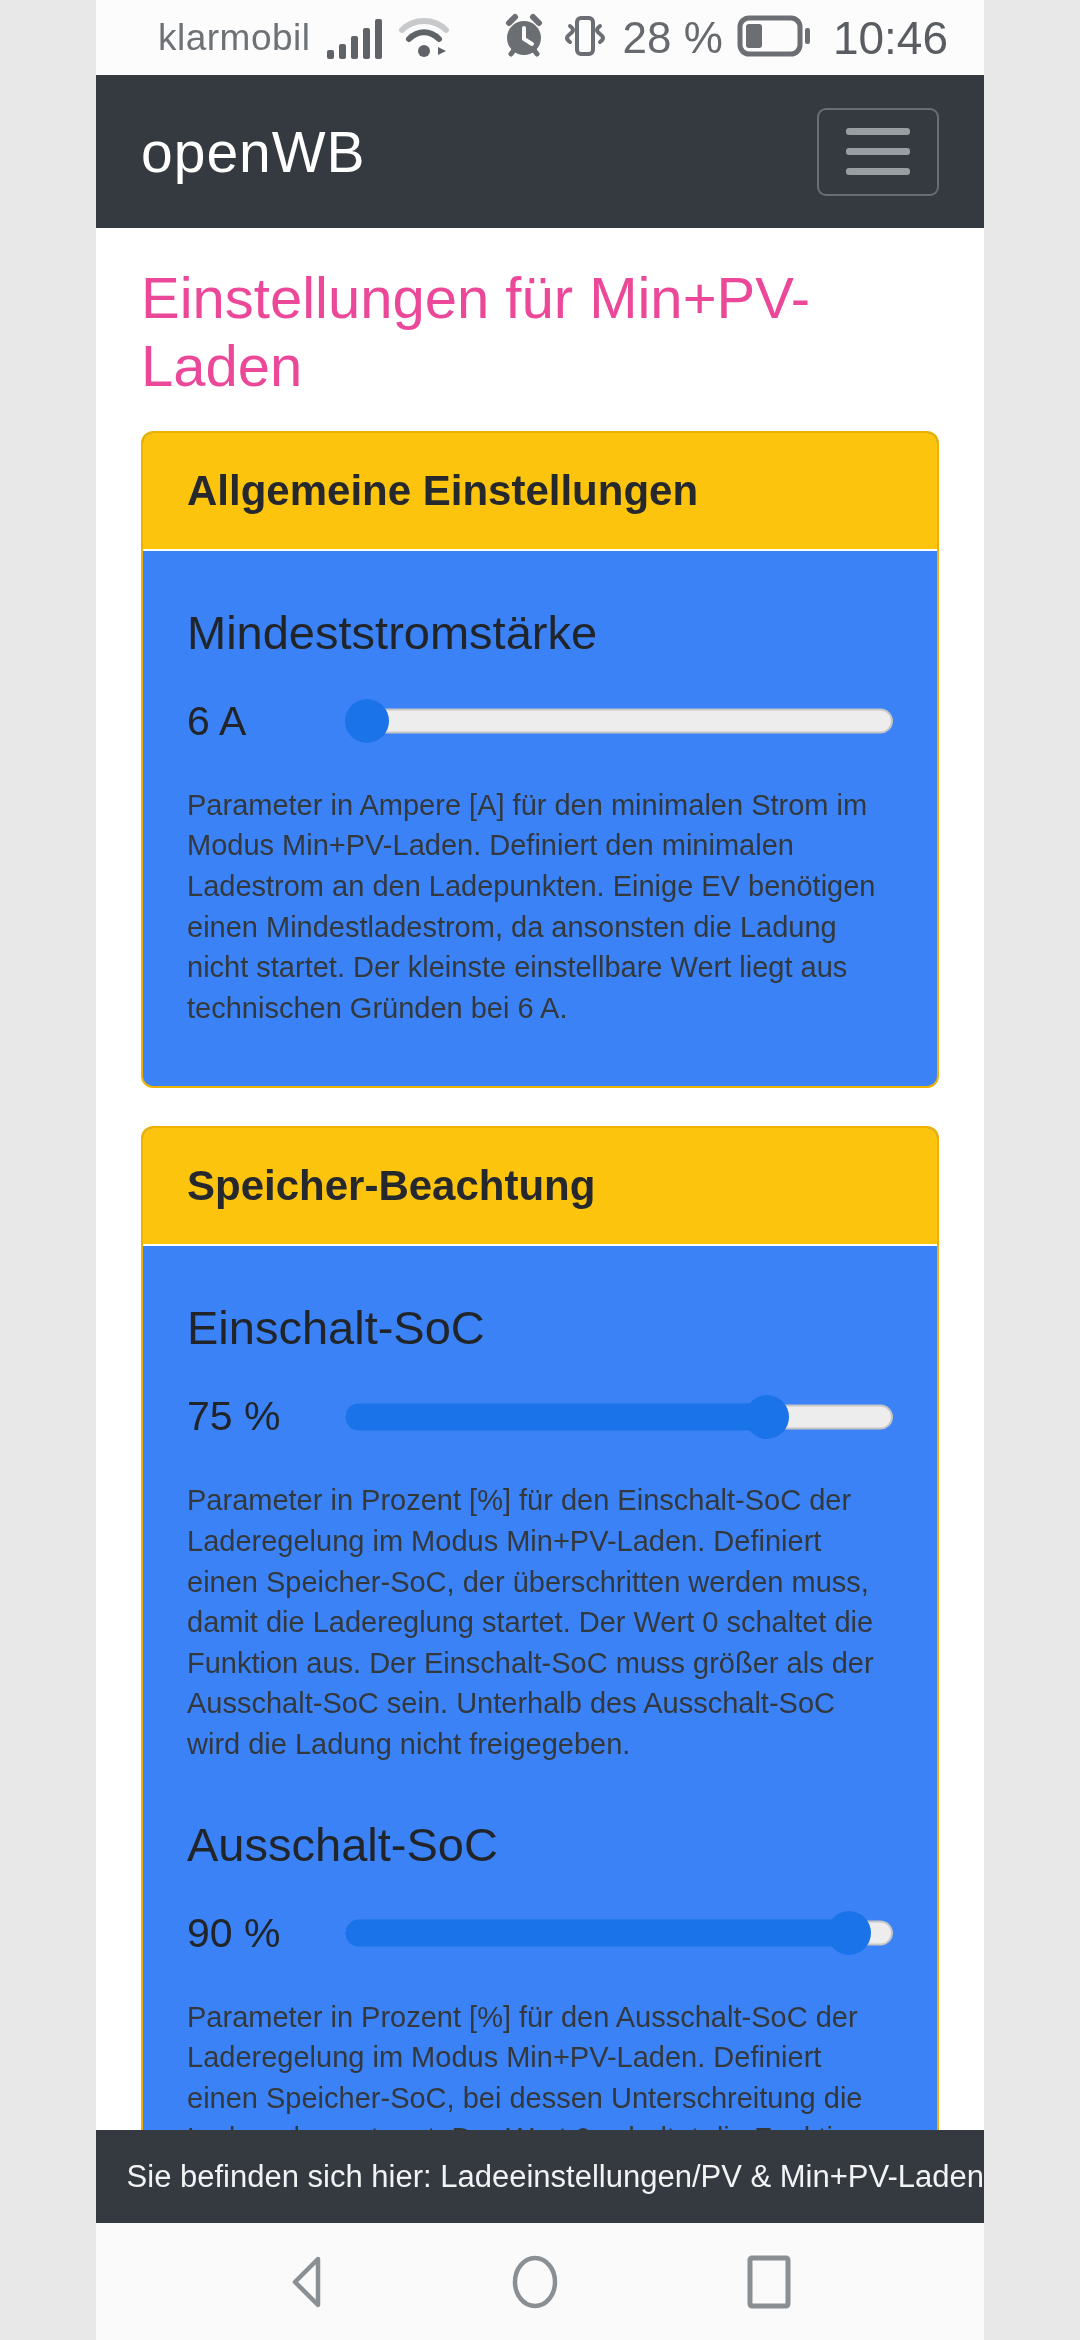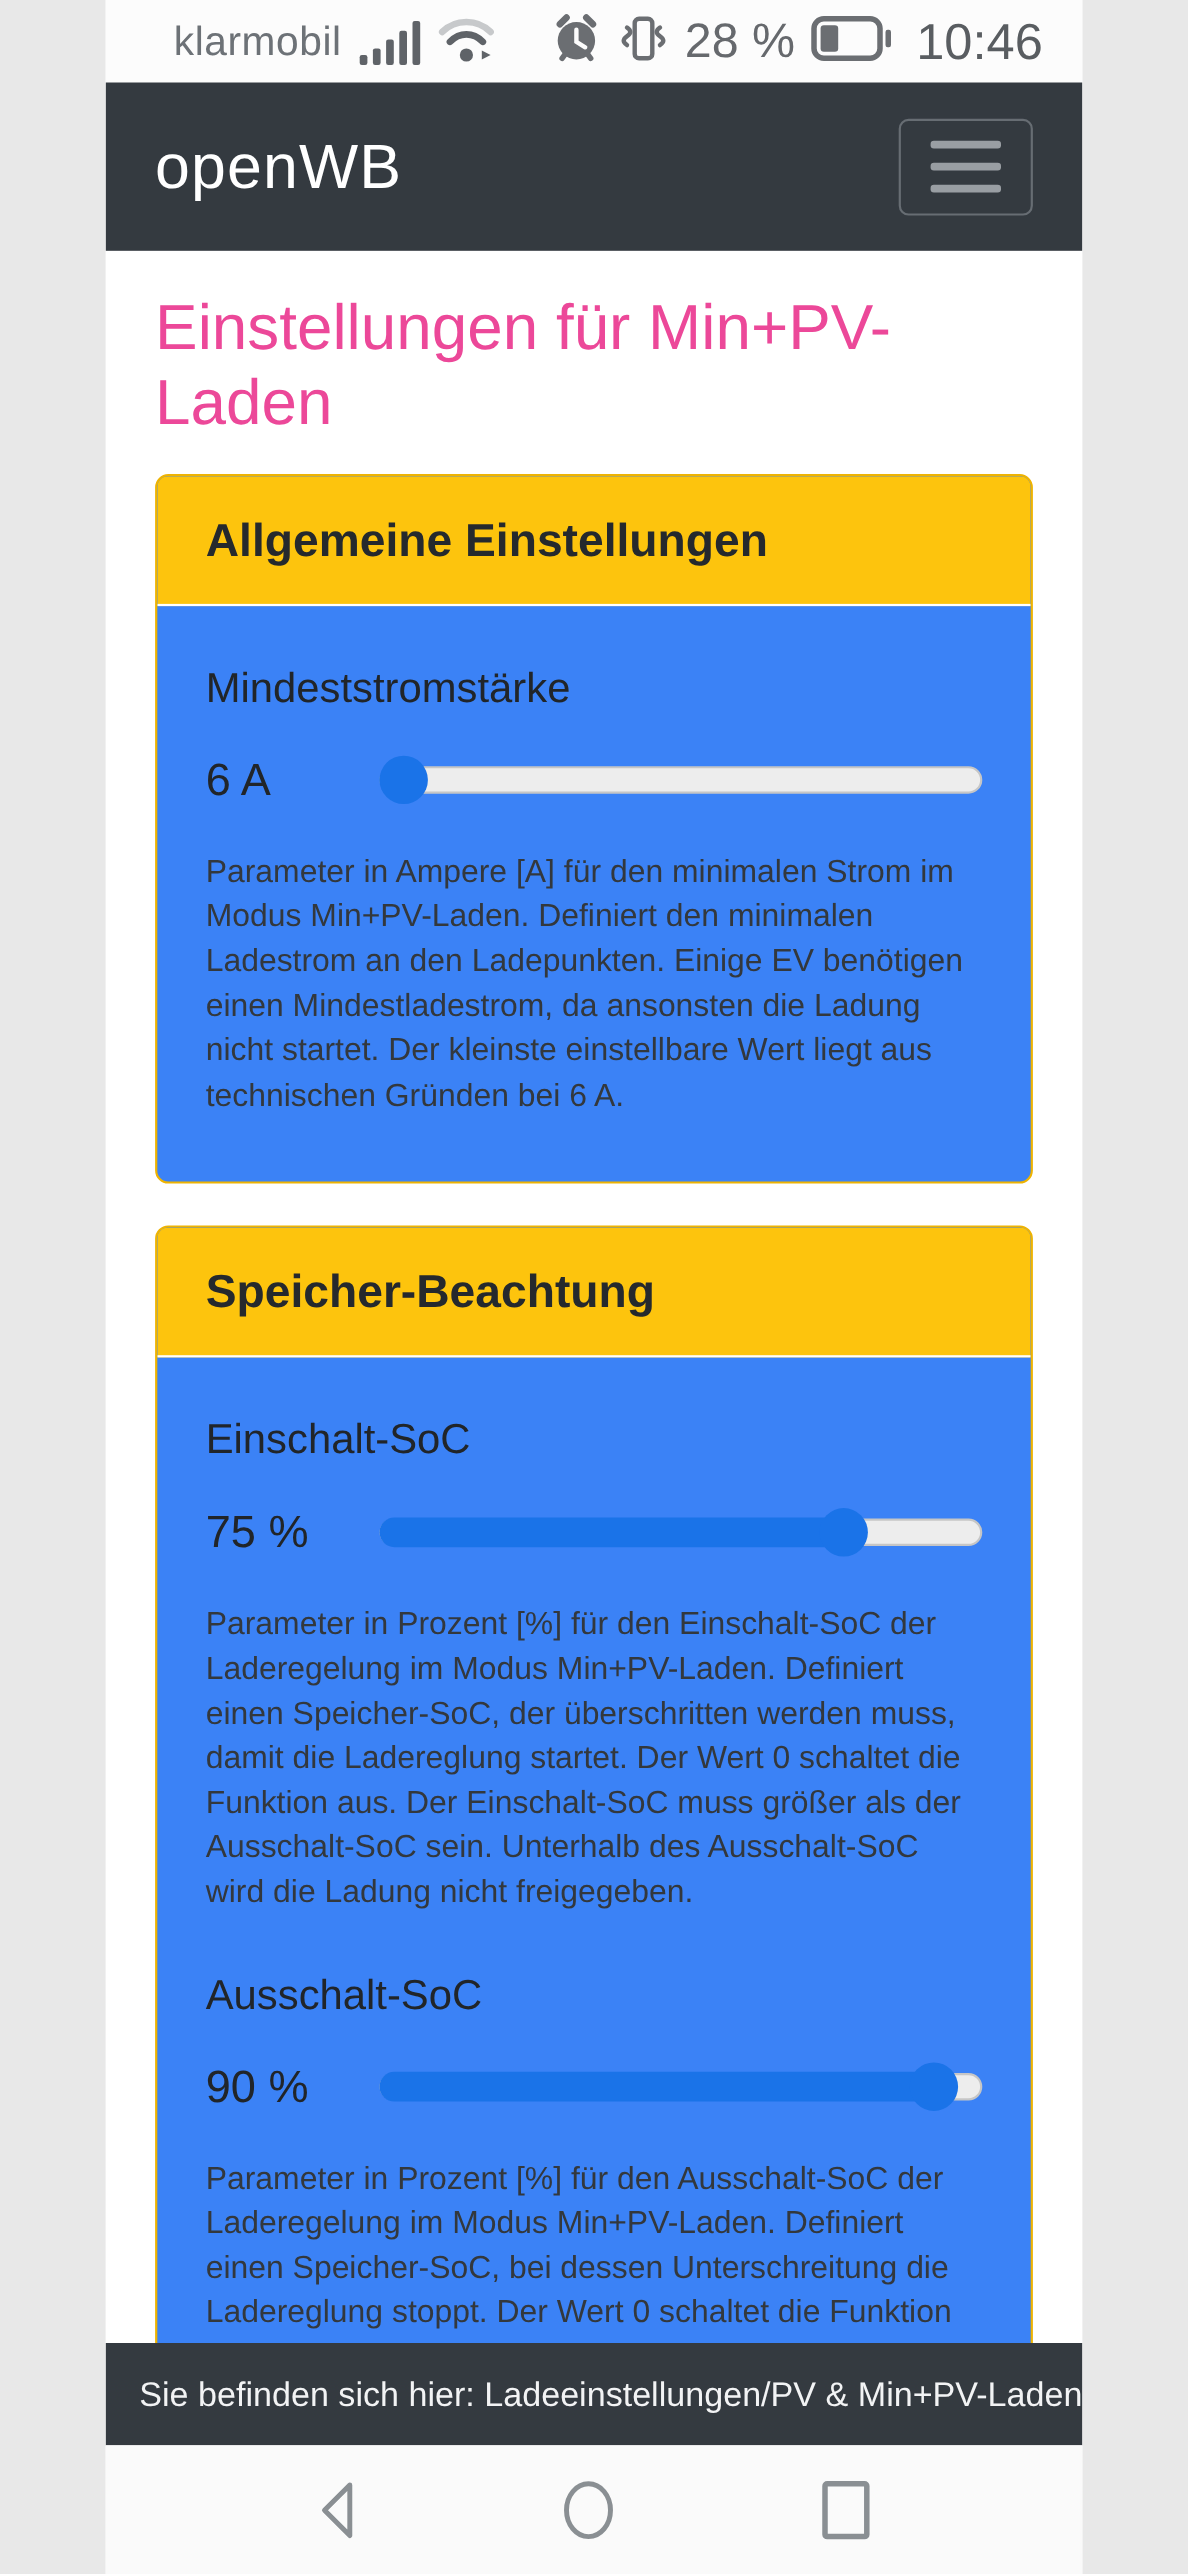--- a/index.html
+++ b/index.html
@@ -46,21 +46,21 @@
   .card{
     border:2px solid #eeb302; border-radius:12px; margin-bottom:38px;
     background:#3b82f6; overflow:hidden;
   }
   .card-header{
     background:#fdc40d; padding:34px 44px; border-bottom:2px solid #ffffff;
   }
   .card-header span{ font-size:42px; font-weight:700; color:#25292d; }
   .card-body{ padding:54px 44px 58px; }
 
-  .setting-label{ font-size:38px; color:#212529; margin-bottom:38px; }
+  .setting-label{ font-size:47px; color:#212529; margin-bottom:38px; }
   .slider-row{ display:flex; align-items:center; margin-bottom:40px; }
   .slider-value{ width:158px; flex-shrink:0; font-size:41px; color:#212529; }
   .slider{ flex:1; height:46px; position:relative; cursor:pointer; }
   .slider .track{
     position:absolute; left:0; right:0; top:50%; transform:translateY(-50%);
     height:25px; background:#ededed; border:2px solid #c6c6c6; border-radius:14px;
   }
   .slider .fill{
     position:absolute; left:0; top:50%; transform:translateY(-50%);
     height:27px; background:#1a73e8; border-radius:14px;

